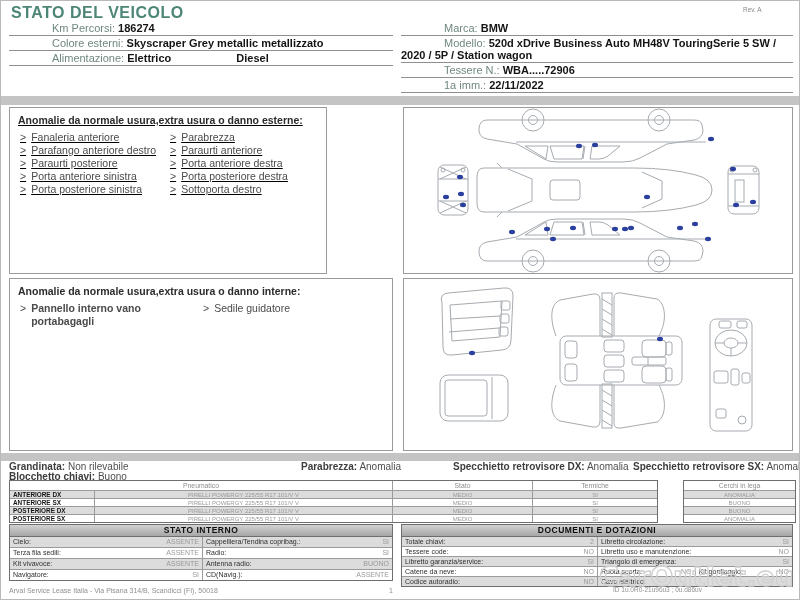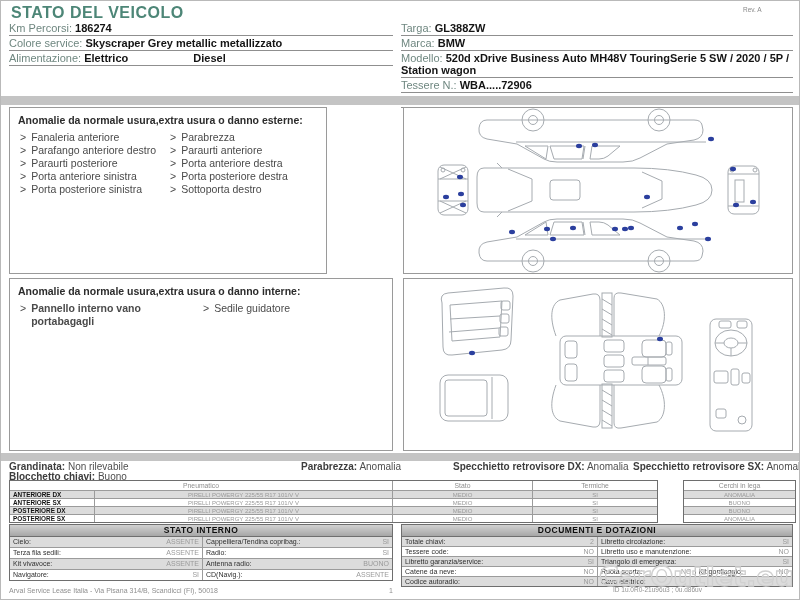--- a/index.html
+++ b/index.html
@@ -8,29 +8,29 @@
         border:1px solid #b9b9b9;box-sizing:border-box;}
   
   #title{position:absolute;left:10px;top:3px;font-size:16px;font-weight:bold;
          color:#4d8677;letter-spacing:.5px;}
   #rev{position:absolute;left:742px;top:5px;font-size:6.5px;color:#8a8a8a;}
   .hdr-block{position:absolute;top:20px;}
   #hdr-left{left:8px;width:384px;}
   #hdr-right{left:400px;width:392px;}
   .hdr-row{border-bottom:1px solid #8f8f8f;font-size:11px;line-height:12px;
            padding:1px 0 1px;min-height:12px;}
-  .hdr-label{color:#6f8780;}
+  .hdr-label{color:#6f8780;margin-left:43px;}
   .hdr-val{font-weight:bold;color:#141414;}
   .fuel-gap{display:inline-block;width:62px;}
   
   .graybar{position:absolute;left:0;width:800px;height:9px;background:#c4c4c4;}
   #bar1{top:95px;} #bar2{top:452px;height:8px;}
   
   .box{position:absolute;border:1px solid #9a9a9a;background:#fff;box-sizing:border-box;}
-  #box-ext-anom{left:8px;top:106px;width:318px;height:167px;}
+  #box-ext-anom{left:8px;top:106px;width:318px;height:167px;text-decoration:underline;}
   #box-int-anom{left:8px;top:277px;width:384px;height:173px;}
   #box-ext-diag{left:402px;top:106px;width:390px;height:167px;}
   #box-int-diag{left:402px;top:277px;width:390px;height:173px;}
   .box-title{font-weight:bold;font-size:10.5px;color:#2c2c2c;padding:6px 8px 3px;}
   .anom-list{display:flex;padding:2px 6px 0 10px;font-size:10.5px;color:#4a4a4a;}
   .anom-col{width:50%;}
   .anom-item{display:flex;line-height:13px;}
   .chev{margin-right:5px;}
   #int-anom-first{max-width:120px;font-weight:bold;}
   
@@ -82,35 +82,31 @@
 
   <div id="title">STATO DEL VEICOLO</div>
   <div id="rev">Rev. A</div>
 
   <div class="hdr-block" id="hdr-left">
     <div class="hdr-row">
       <span class="hdr-label">Km Percorsi:</span>
       <span class="hdr-val">186274</span>
     </div>
     <div class="hdr-row">
-      <span class="hdr-label">Colore service:</span>
+      <span class="hdr-label">Colore esterni:</span>
       <span class="hdr-val">Skyscraper Grey metallic metallizzato</span>
     </div>
     <div class="hdr-row">
       <span class="hdr-label">Alimentazione:</span>
       <span class="hdr-val">Elettrico</span><span class="fuel-gap"></span>
       <span class="hdr-val">Diesel</span>
     </div>
   </div>
 
   <div class="hdr-block" id="hdr-right">
-    <div class="hdr-row">
-      <span class="hdr-label">Targa:</span>
-      <span class="hdr-val">GL388ZW</span>
-    </div>
     <div class="hdr-row">
       <span class="hdr-label">Marca:</span>
       <span class="hdr-val">BMW</span>
     </div>
     <div class="hdr-row">
       <span class="hdr-label">Modello:</span>
       <span class="hdr-val">520d xDrive Business Auto MH48V TouringSerie 5 SW / 2020 / 5P / Station wagon</span>
     </div>
     <div class="hdr-row">
       <span class="hdr-label">Tessere N.:</span>

